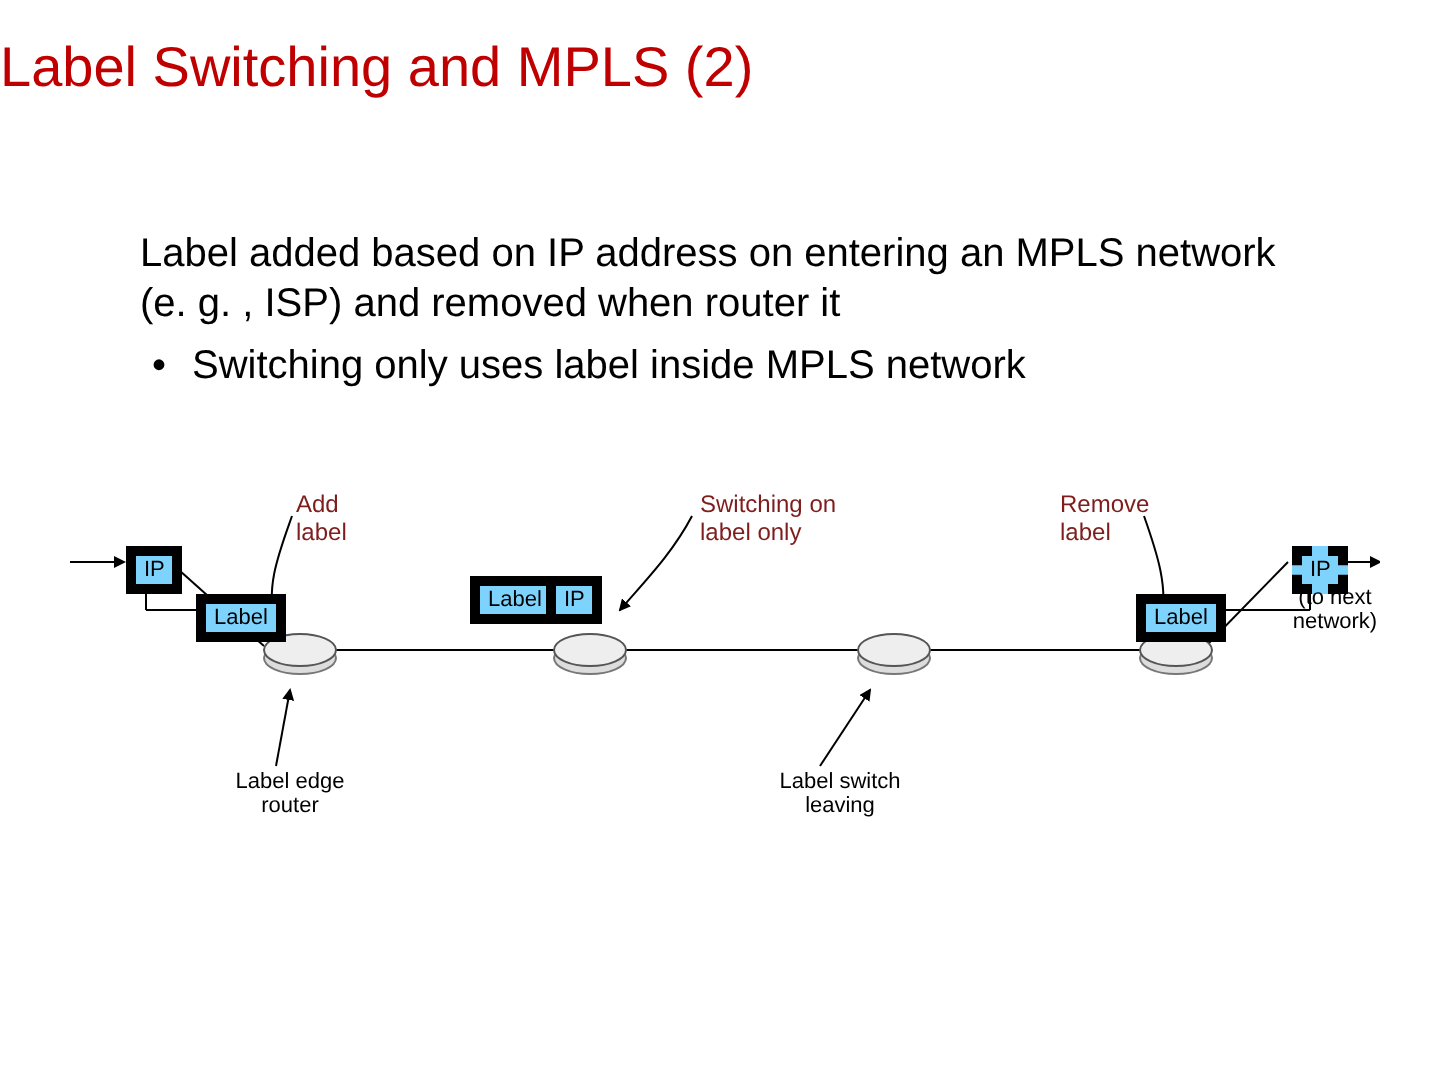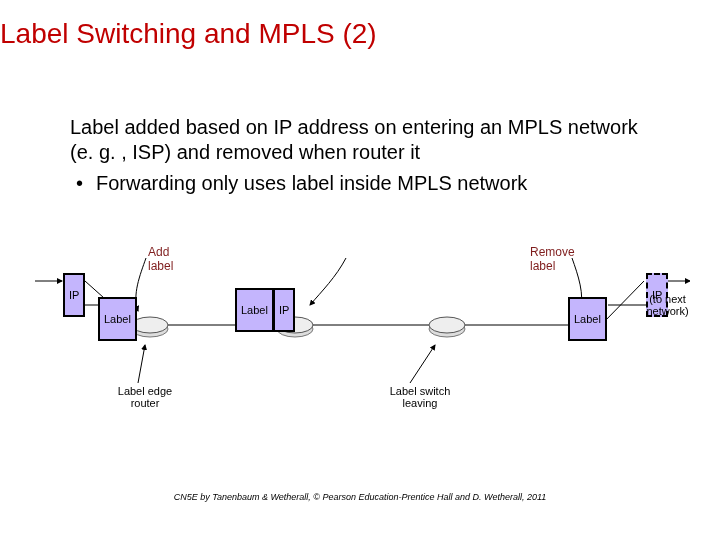--- a/index.html
+++ b/index.html
@@ -3,38 +3,38 @@
 <meta charset="utf-8">
 <style>
 html,body{margin:0;padding:0;width:720px;height:540px;background:#fff;font-family:Arial,Helvetica,sans-serif;overflow:hidden}
 .slide{position:relative;width:720px;height:540px}
 .title{position:absolute;top:18px;left:0;width:100%;font-size:28px;color:#c00000}
 .body{position:absolute;top:115px;left:70px;width:590px;font-size:20px;color:#000;line-height:1.25}
 .bullet{margin-top:6px;padding-left:26px;position:relative}
 .bullet:before{content:"•";position:absolute;left:6px}
 .diagram{position:absolute;top:245px;left:30px;width:660px;height:190px}
 .diagram *{font-family:Arial,Helvetica,sans-serif}
-.box{position:absolute;border:2px solid #000000;background:#c4b5fd;font-size:11px;text-align:center;padding:14px 4px}
+.box{position:absolute;border:5px solid #000000;background:#7dd3fc;font-size:11px;text-align:center;padding:1px 4px}
 .dashed{border-style:dashed}
 .lbl{position:absolute;font-size:11px;color:#000;text-align:center}
 .ann{position:absolute;font-size:12px;color:#7f1d1d}
 .footer{position:absolute;bottom:38px;left:0;width:100%;text-align:center;font-size:9px;font-style:italic;color:#000}
 .router{position:absolute}
 .router svg{display:block}
 svg.overlay{position:absolute;top:0;left:0}
 </style>
 </head>
 <body>
 
 <div class="slide">
   <div class="title">Label Switching and MPLS (2)</div>
 
   <div class="body">
     <div>Label added based on IP address on entering an MPLS network (e. g. , ISP) and removed when router it</div>
-    <div class="bullet">Forwarding only uses label inside MPLS network</div>
+    <div class="bullet">Switching only uses label inside MPLS network</div>
   </div>
 
   <div class="diagram">
     <svg class="overlay" width="660" height="190">
 
       <defs>
         <marker id="ah" markerWidth="6" markerHeight="6" refX="5" refY="3" orient="auto">
           <path d="M0,0 L6,3 L0,6 Z" fill="#000"></path>
         </marker>
       </defs>
@@ -86,20 +86,20 @@
     </div>
 
     <div class="box" style="left:33px;top:28px">IP</div>
     <div class="box" style="left:68px;top:52px">Label</div>
     <div class="box" style="left:205px;top:43px">Label</div>
     <div class="box" style="left:243px;top:43px">IP</div>
     <div class="box" style="left:538px;top:52px">Label</div>
     <div class="box dashed" style="left:616px;top:28px">IP</div>
 
     <div class="ann" style="left:118px;top:0px;width:40px">Add label</div>
+    <div class="ann" style="left:320px;top:0px;width:90px">Switching on label only</div>
     <div class="ann" style="left:500px;top:0px;width:60px">Remove label</div>
     <div class="lbl" style="left:80px;top:140px;width:70px">Label edge router</div>
     <div class="lbl" style="left:350px;top:140px;width:80px">Label switch leaving</div>
     <div class="lbl" style="left:610px;top:48px;width:55px;text-align:center">(to next network)</div>
   </div>
 
-  <div class="footer">CN5E by Tanenbaum &amp; Wetherall, © Pearson Education-Prentice Hall and D. Wetherall, 2011</div>
 </div>
 
 </body></html>

